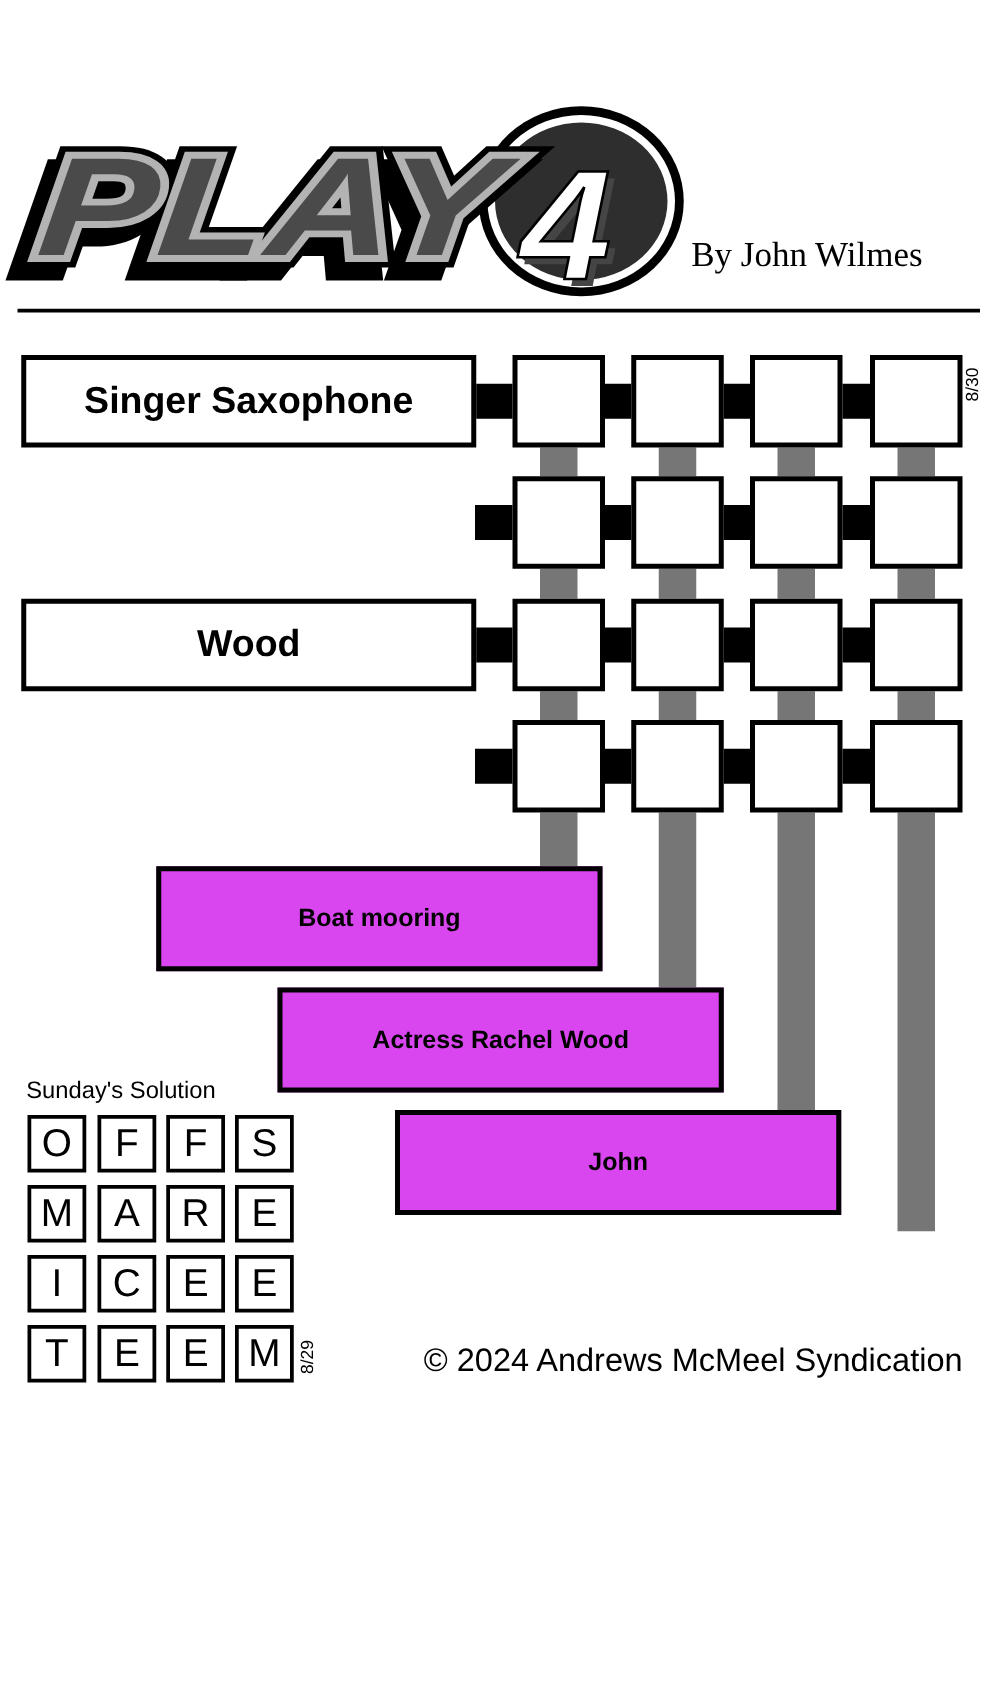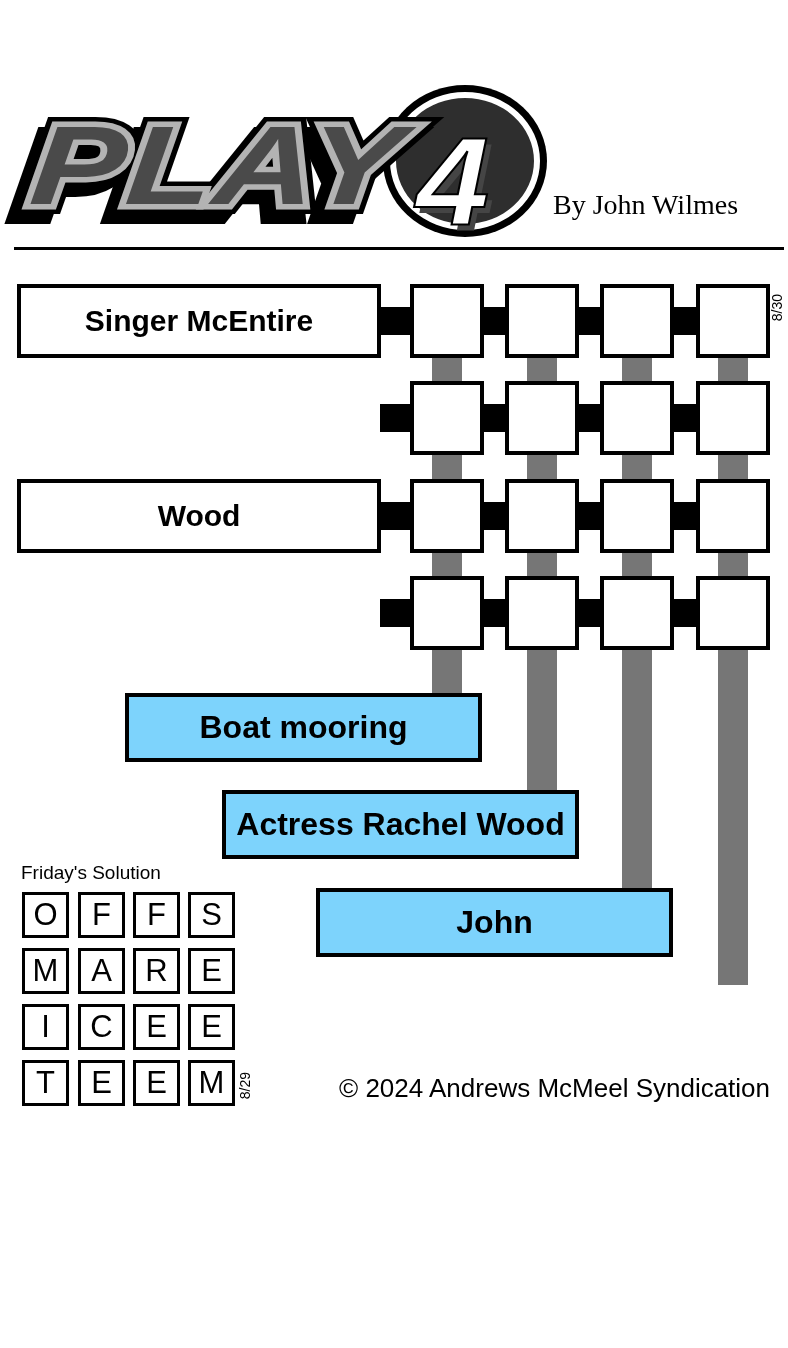--- a/index.html
+++ b/index.html
@@ -47,24 +47,24 @@
     display: flex; align-items: center; justify-content: center;
     font-weight: bold; font-size: 30px; white-space: nowrap;
   }
   .hbar { position: absolute; left: 380px; width: 354px; height: 28px; background: #000; z-index: 1; }
   .vpipe { position: absolute; top: 320px; width: 30px; background: #767676; z-index: 1; }
   .cell {
     position: absolute; width: 74px; height: 74px;
     border: 4px solid #000; background: #fff; z-index: 3;
   }
   .down-box {
-    position: absolute; width: 357px; height: 69px;
-    border: 4px solid #000; background: #7dd3fc; z-index: 3;
+    position: absolute; width: 357px; height: 84px;
+    border: 4px solid #000; background: #d946ef; z-index: 3;
     display: flex; align-items: center; justify-content: center;
-    font-weight: bold; font-size: 32px; white-space: nowrap;
+    font-weight: bold; font-size: 20px; white-space: nowrap;
   }
   .vdate {
     position: absolute; font-size: 14px; color: #000;
     writing-mode: vertical-rl; transform: rotate(180deg); white-space: nowrap;
   }
 
   
   .sol-title { position: absolute; left: 21px; top: 862px; font-size: 19px; white-space: nowrap; }
   .sol-cell {
     position: absolute; width: 47px; height: 46px;
@@ -96,21 +96,21 @@
   <div class="hbar" style="top:307px"></div>
   <div class="hbar" style="top:404px"></div>
   <div class="hbar" style="top:502px"></div>
   <div class="hbar" style="top:599px"></div>
 
   <div class="vpipe" style="left:432px;height:373px"></div>
   <div class="vpipe" style="left:527px;height:470px"></div>
   <div class="vpipe" style="left:622px;height:568px"></div>
   <div class="vpipe" style="left:718px;height:665px"></div>
 
-  <div class="clue-box" style="top:284px">Singer McEntire</div>
+  <div class="clue-box" style="top:284px">Singer Saxophone</div>
   <div class="clue-box" style="top:479px">Wood</div>
 
   <div class="cell" style="left:410px;top:284px"></div>
   <div class="cell" style="left:505px;top:284px"></div>
   <div class="cell" style="left:600px;top:284px"></div>
   <div class="cell" style="left:696px;top:284px"></div>
 
   <div class="cell" style="left:410px;top:381px"></div>
   <div class="cell" style="left:505px;top:381px"></div>
   <div class="cell" style="left:600px;top:381px"></div>
@@ -125,21 +125,21 @@
   <div class="cell" style="left:505px;top:576px"></div>
   <div class="cell" style="left:600px;top:576px"></div>
   <div class="cell" style="left:696px;top:576px"></div>
 
   <div class="vdate" style="left:769px;top:294px">8/30</div>
 
   <div class="down-box" style="left:125px;top:693px">Boat mooring</div>
   <div class="down-box" style="left:222px;top:790px">Actress Rachel Wood</div>
   <div class="down-box" style="left:316px;top:888px">John</div>
 
-  <div class="sol-title">Friday's Solution</div>
+  <div class="sol-title">Sunday's Solution</div>
 
   <div class="sol-cell" style="left:22px;top:892px">O</div>
   <div class="sol-cell" style="left:78px;top:892px">F</div>
   <div class="sol-cell" style="left:133px;top:892px">F</div>
   <div class="sol-cell" style="left:188px;top:892px">S</div>
 
   <div class="sol-cell" style="left:22px;top:948px">M</div>
   <div class="sol-cell" style="left:78px;top:948px">A</div>
   <div class="sol-cell" style="left:133px;top:948px">R</div>
   <div class="sol-cell" style="left:188px;top:948px">E</div>

